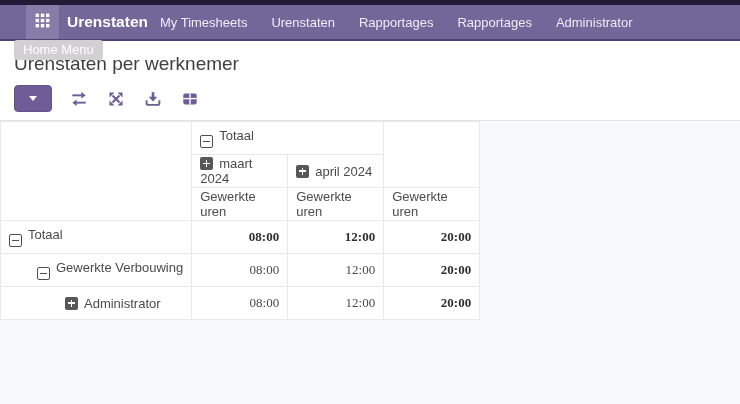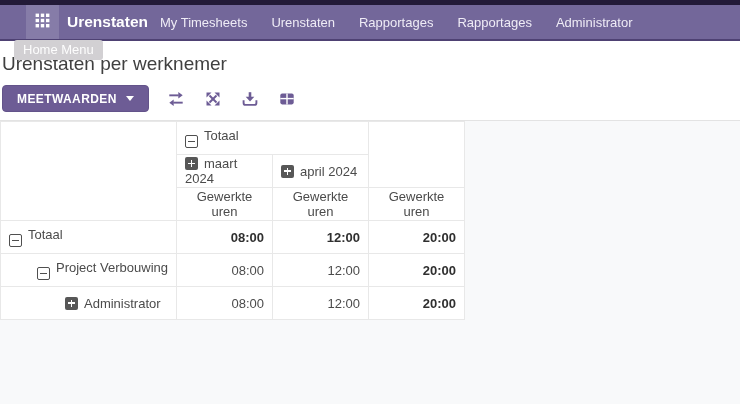--- a/index.html
+++ b/index.html
@@ -22,21 +22,21 @@
   }
   .nav-menu { display: flex; align-items: center; }
   .nav-item {
     color: #efecf6; font-size: 13px; margin: 0 12px; cursor: pointer; white-space: nowrap;
   }
   .nav-item:first-child { margin-left: 2px; }
 
   
   .control-panel {
     position: relative; background: #fff; height: 80px;
-    border-bottom: 1px solid #e3e3e3; padding-left: 2px;
+    border-bottom: 1px solid #e3e3e3; padding-left: 14px;
   }
   .tooltip {
     position: absolute; left: 14px; top: -1px; z-index: 5;
     background: #d2d0d3; color: #fdfdfd; font-size: 13px;
     padding: 2px 9px 3px 9px; border-radius: 3px; pointer-events: none;
   }
   .page-title { font-size: 19px; font-weight: normal; color: #404040; padding-top: 12px; }
   .actions-row { display: flex; align-items: center; margin-top: 10px; }
   .measures-btn {
     background: #6d5c95; border: 1px solid #63538a; color: #fff;
@@ -58,23 +58,23 @@
   
   .content { background: #f8f9fa; height: 283px; }
   table.pivot { border-collapse: collapse; table-layout: fixed; background: #404040; }
   col.c-label { width: 171px; }
   col.c-val   { width: 96px;  }
   table.pivot th, table.pivot td {
     border: 1px solid #e8e8e8; height: 33px; font-size: 13px;
     font-weight: normal; color: #4b4b4b; background: #fff; padding: 0 8px;
   }
   th.group-hd { text-align: left; cursor: pointer; }
-  th.measure-hd { color: #8d8d8d; text-align: center; cursor: pointer; }
+  th.measure-hd { color: #8d8d8d; text-align: left; cursor: pointer; }
   td.row-label { text-align: left; white-space: nowrap; cursor: pointer; }
-  td.cell { text-align: right; background: #fcfcfc; font-size: 12.5px; color: #404040; }
+  td.cell { text-align: right; background: #fcfcfc; font-size: 12.5px; color: #404040; font-family: Liberation Serif, serif; }
   td.cell.bold, .bold { font-weight: bold; color: #2f2f2f; }
   .ind-1 { padding-left: 36px !important; }
   .ind-2 { padding-left: 64px !important; }
 
   
   .sq { display: inline-flex; vertical-align: -2px; margin-right: 6px; position: relative;
         width: 13px; height: 13px; border-radius: 2px; }
   .sq-minus { border: 1px solid #4f4f4f; align-items: center; justify-content: center; }
   .sq-minus::before { content: ""; width: 7px; height: 1.6px; background: #4f4f4f; }
   .sq-plus { background: #575757; }
@@ -114,21 +114,20 @@
     <span class="nav-item">Administrator</span>
   </div>
 </nav>
 
 <div class="control-panel">
   <div class="tooltip">Home Menu</div>
   <h1 class="page-title">Urenstaten per werknemer</h1>
 
   <div class="actions-row">
     <button class="measures-btn">
-      <span>MEETWAARDEN</span>
       <span class="caret-down"></span>
     </button>
 
     <button class="icon-btn">
       <span>
         <svg width="16" height="16" viewBox="0 0 16 16" fill="#6d5c95">
           <rect x="1.3" y="3.4" width="9.4" height="1.9"></rect>
           <polygon points="10.3,1.1 14.7,4.35 10.3,7.6"></polygon>
           <rect x="5.3" y="10.7" width="9.4" height="1.9"></rect>
           <polygon points="5.7,8.4 1.3,11.65 5.7,14.9"></polygon>
@@ -209,21 +208,21 @@
       <tr>
         <td class="row-label">
           <span class="sq sq-minus"></span><span>Totaal</span>
         </td>
         <td class="cell bold">08:00</td>
         <td class="cell bold">12:00</td>
         <td class="cell bold">20:00</td>
       </tr>
       <tr>
         <td class="row-label ind-1">
-          <span class="sq sq-minus"></span><span>Project Verbouwing</span>
+          <span class="sq sq-minus"></span><span>Gewerkte Verbouwing</span>
         </td>
         <td class="cell">08:00</td>
         <td class="cell">12:00</td>
         <td class="cell bold">20:00</td>
       </tr>
       <tr>
         <td class="row-label ind-2">
           <span class="sq sq-plus"></span><span>Administrator</span>
         </td>
         <td class="cell">08:00</td>

